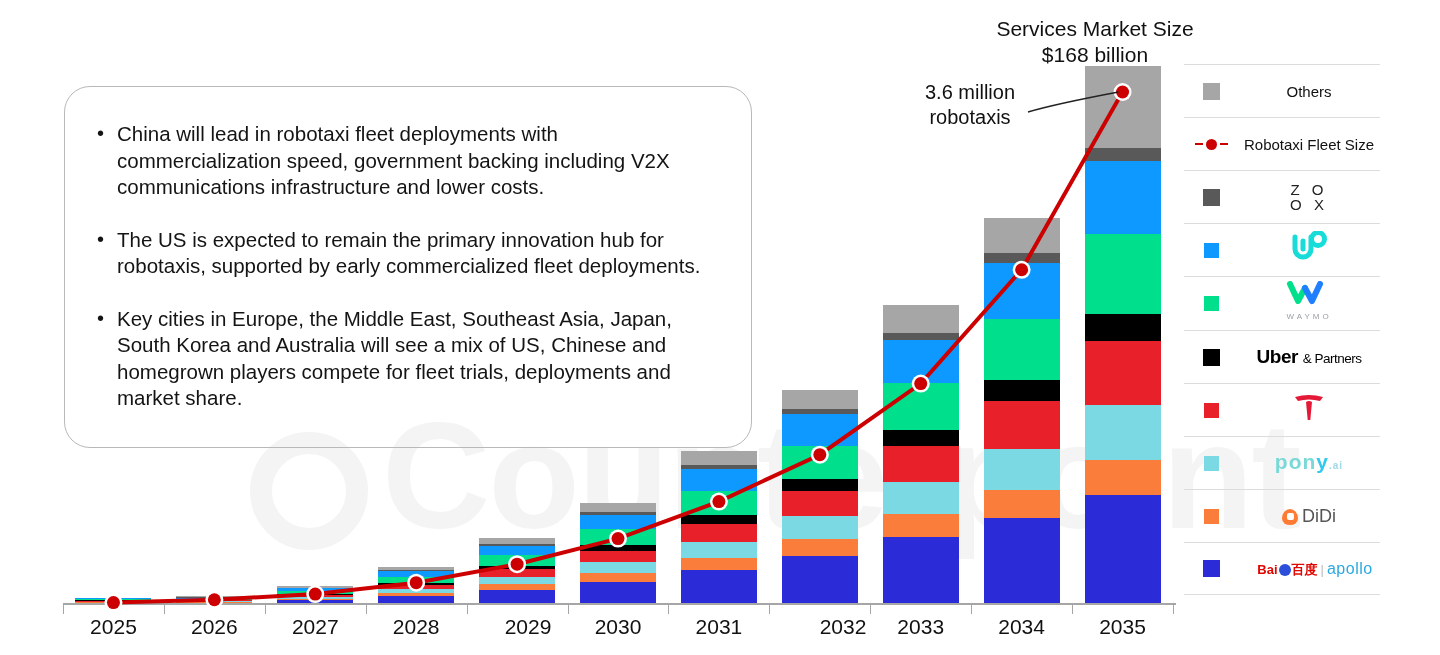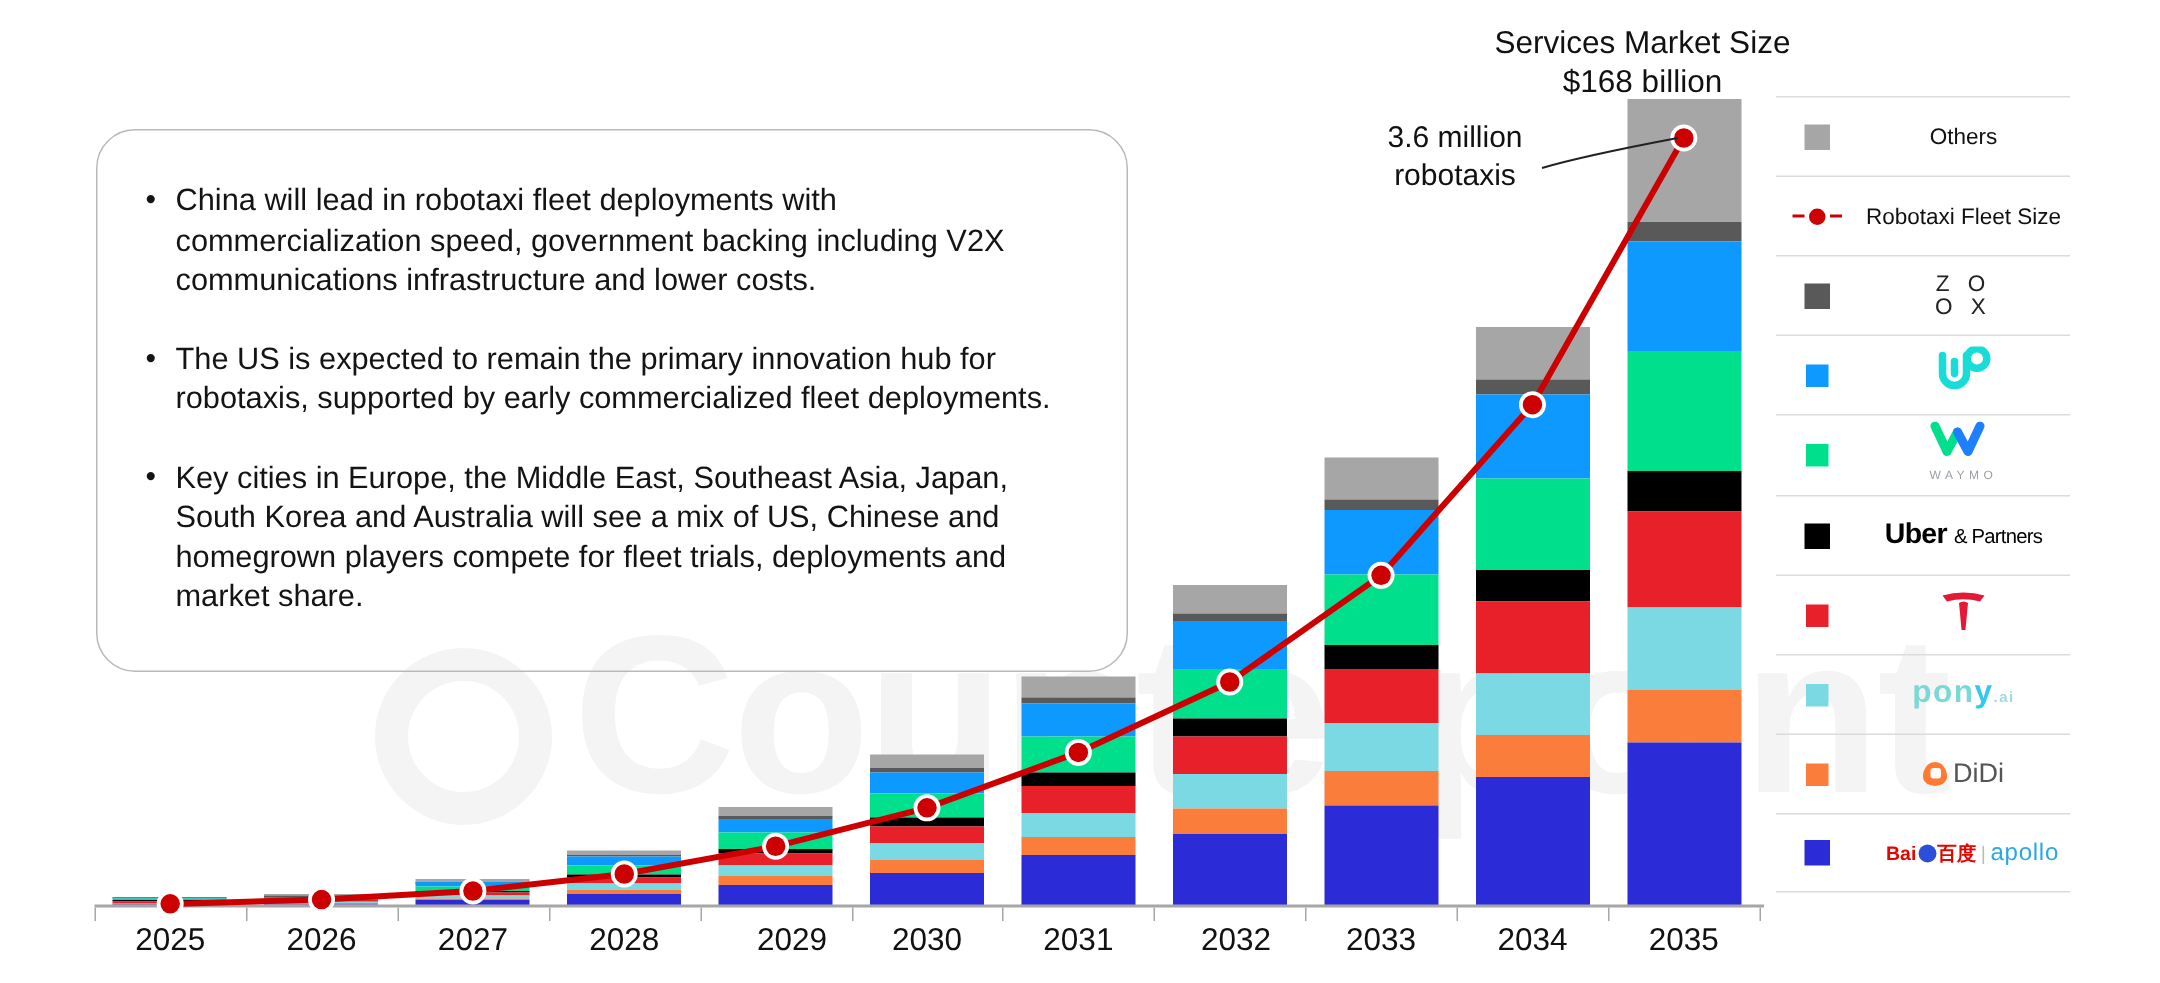--- a/index.html
+++ b/index.html
@@ -273,21 +273,21 @@
     <div class="xlabel" style="left: 260.273px;">2027</div>
     <div class="tickmark" style="left: 365.727px;"></div>
     <div class="xlabel" style="left: 361.182px;">2028</div>
     <div class="tickmark" style="left: 466.636px;"></div>
     <div class="xlabel" style="left: 473px;">2029</div>
     <div class="tickmark" style="left: 567.545px;"></div>
     <div class="xlabel" style="left: 563px;">2030</div>
     <div class="tickmark" style="left: 668.455px;"></div>
     <div class="xlabel" style="left: 663.909px;">2031</div>
     <div class="tickmark" style="left: 769.364px;"></div>
-    <div class="xlabel" style="left: 769px;">2032</div>
+    <div class="xlabel" style="left: 788px;">2032</div>
     <div class="tickmark" style="left: 870.273px;"></div>
     <div class="xlabel" style="left: 865.727px;">2033</div>
     <div class="tickmark" style="left: 971.182px;"></div>
     <div class="xlabel" style="left: 966.636px;">2034</div>
     <div class="tickmark" style="left: 1072.09px;"></div>
     <div class="xlabel" style="left: 1067.55px;">2035</div>
     <div class="tickmark" style="left: 1173px;"></div>
   </div>
 
 <div id="legend">

